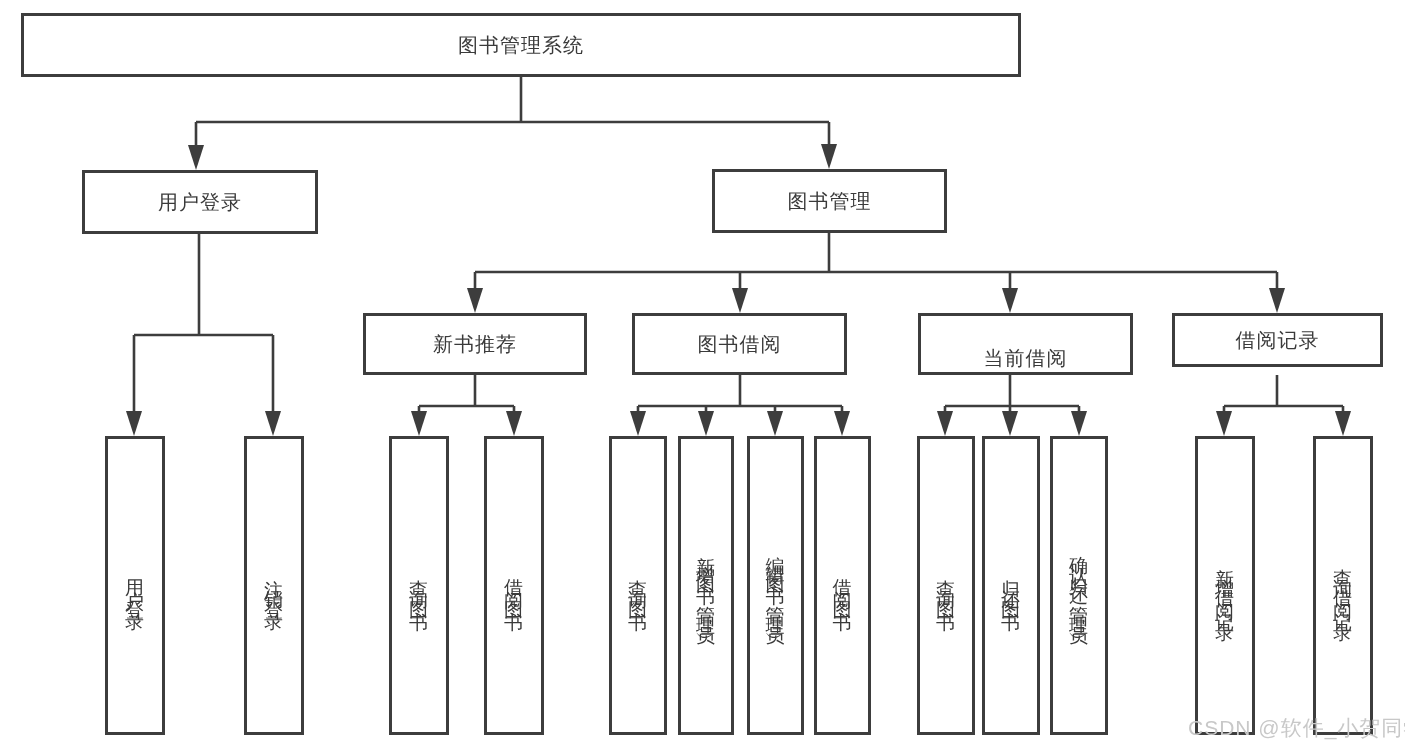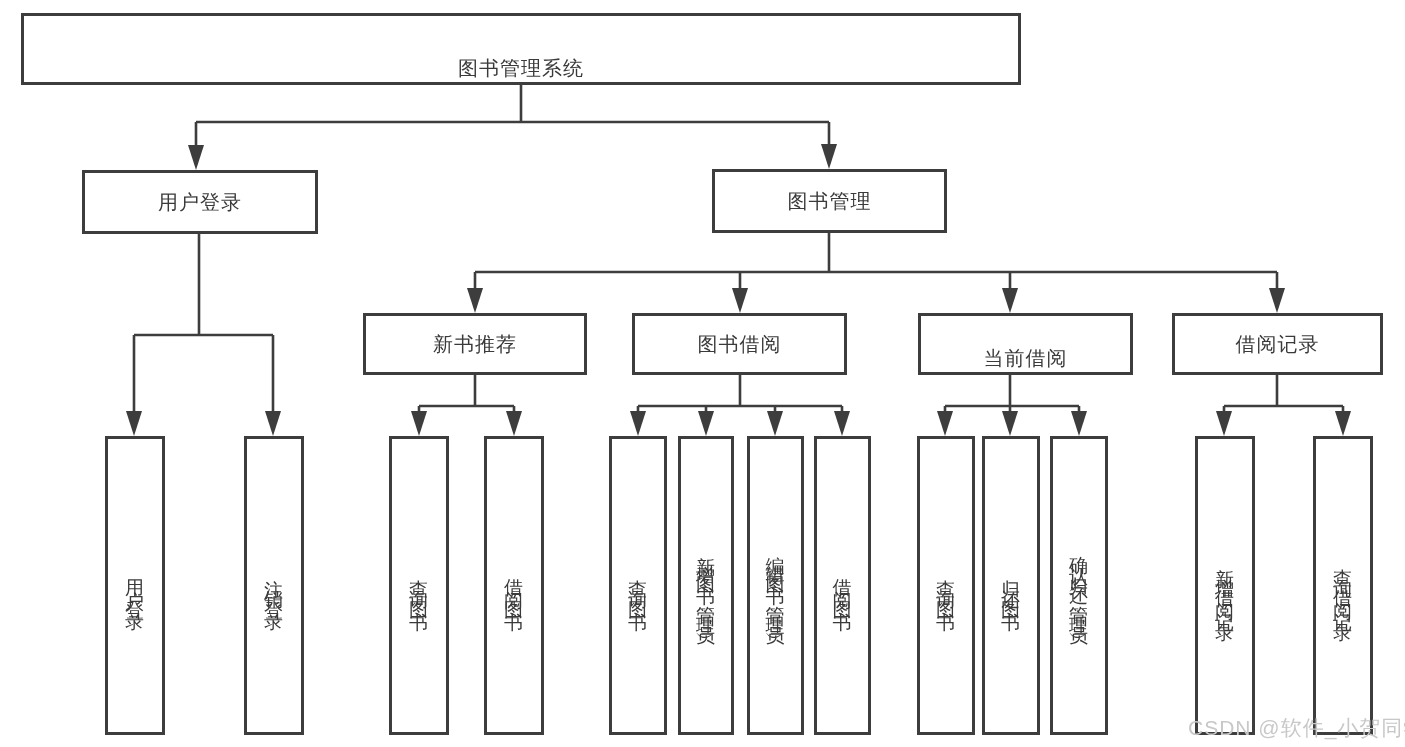--- a/index.html
+++ b/index.html
@@ -21,29 +21,29 @@
   }
   .node.h{font-size:20px;letter-spacing:1px;}
   .node.v{
     writing-mode:vertical-rl;
     font-size:19px;
     letter-spacing:11px;
     line-height:1;
   }
   .node.v span{display:block;}
   
-  #root{left:21px;top:13px;width:1000px;height:72px;align-items:flex-end;}
+  #root{left:21px;top:13px;width:1000px;height:64px;}
   
   #l2-0{left:82px;top:170px;width:236px;height:64px;}
   #l2-1{left:712px;top:169px;width:235px;height:64px;}
   
   #l3-0{left:363px;top:313px;width:224px;height:62px;}
   #l3-1{left:632px;top:313px;width:215px;height:62px;align-items:center;}
   #l3-2{left:918px;top:313px;width:215px;height:62px;align-items:flex-end;}
-  #l3-3{left:1172px;top:313px;width:211px;height:62px;}
+  #l3-3{left:1172px;top:313px;width:211px;height:54px;}
   
   .leaf{top:436px;height:299px;}
   #leaf-0{left:105px;width:60px;}
   #leaf-1{left:244px;width:60px;}
   #leaf-2{left:389px;width:60px;}
   #leaf-3{left:484px;width:60px;}
   #leaf-4{left:609px;width:58px;}
   #leaf-5{left:678px;width:56px;letter-spacing:10px;}
   #leaf-6{left:747px;width:57px;letter-spacing:10px;}
   #leaf-7{left:814px;width:57px;}

